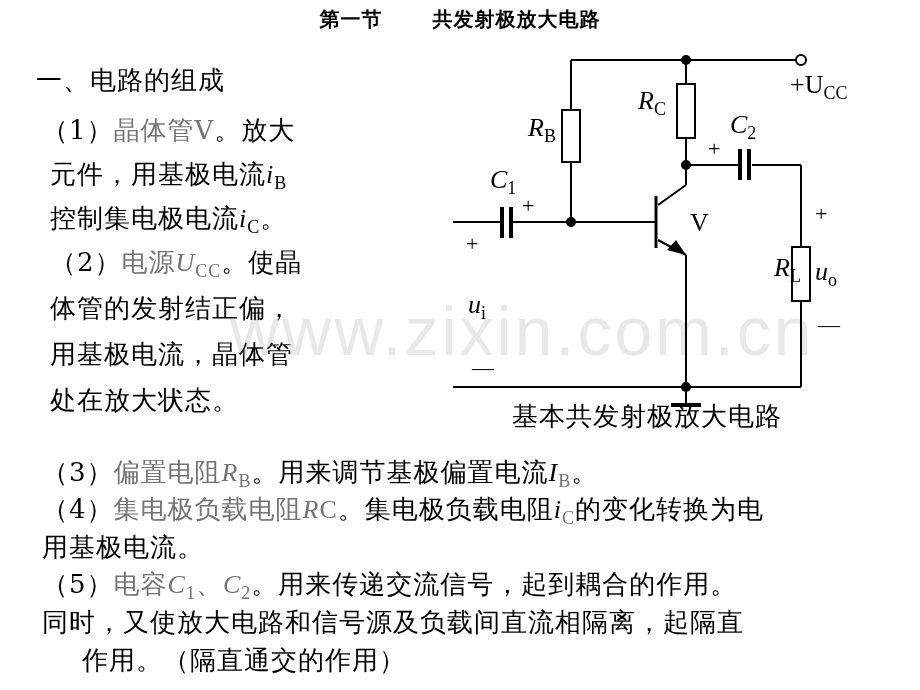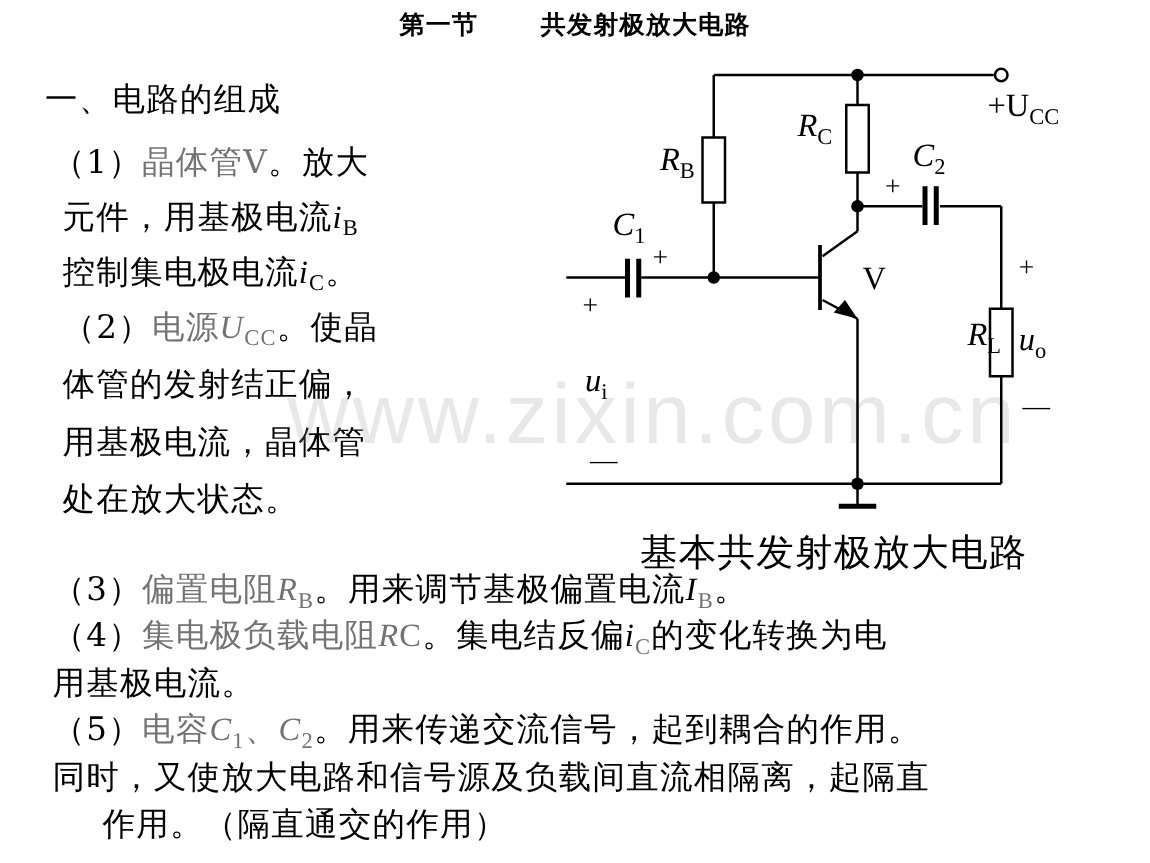--- a/index.html
+++ b/index.html
@@ -11,21 +11,21 @@
   .title .gap { display: inline-block; width: 50px; }
   .txt { font-size: 26px; line-height: 44px; letter-spacing: 1px; }
   .blue { color: #737373; }
   .it { font-family: "Liberation Serif", serif; font-style: italic; }
   .sub { font-family: "Liberation Serif", serif; font-style: normal; font-size: 18px; vertical-align: -6px; }
   .latin { font-family: "Liberation Serif", serif; }
   svg.circuit { position: absolute; left: 0; top: 0; }
   .clabel { font-family: "Liberation Serif", serif; font-size: 26px; }
   .watermark { left: 230px; top: 292px; font-size: 68px; color: rgba(150,150,150,0.22);
                font-family: Liberation Sans, sans-serif; letter-spacing: 3px; }
-  .caption { left: 512px; top: 422px; font-size: 30px; letter-spacing: 1px; }
+  .caption { left: 512px; top: 399px; font-size: 26px; letter-spacing: 1px; }
 </style>
 </head>
 <body>
 
 <div class="abs title">
   <span>第一节</span><span class="gap"></span><span>共发射极放大电路</span>
 </div>
 
 <div class="abs txt" style="left:36px; top:58px;">一、电路的组成</div>
 
@@ -134,21 +134,21 @@
 </div>
 <div class="abs clabel" style="left:472px; top:355px; font-size:22px;">—</div>
 
 <div class="abs caption">基本共发射极放大电路</div>
 
 <div class="abs txt" style="left:42px; top:450px;">
   <span>（3）</span><span class="blue"><span>偏置电阻</span><span class="it">R</span><span class="sub">B</span></span><span>。用来调节基极偏置电流</span><span class="it">I</span><span class="sub blue">B</span><span>。</span>
 </div>
 
 <div class="abs txt" style="left:42px; top:487px;">
-  <span>（4）</span><span class="blue"><span>集电极负载电阻</span><span class="it">R</span><span class="latin">C</span></span><span>。集电结反偏</span><span class="it">i</span><span class="sub blue">C</span><span>的变化转换为电</span>
+  <span>（4）</span><span class="blue"><span>集电极负载电阻</span><span class="it">R</span><span class="latin">C</span></span><span>。集电极负载电阻</span><span class="it">i</span><span class="sub blue">C</span><span>的变化转换为电</span>
 </div>
 <div class="abs txt" style="left:42px; top:525px;">用基极电流。</div>
 
 <div class="abs txt" style="left:42px; top:562px;">
   <span>（5）</span><span class="blue"><span>电容</span><span class="it">C</span><span class="sub">1</span><span>、</span><span class="it">C</span><span class="sub">2</span></span><span>。用来传递交流信号，起到耦合的作用。</span>
 </div>
 <div class="abs txt" style="left:42px; top:600px;">同时，又使放大电路和信号源及负载间直流相隔离，起隔直</div>
 <div class="abs txt" style="left:42px; top:638px;margin-left:40px;">作用。（隔直通交的作用）</div>
 
 </body></html>

